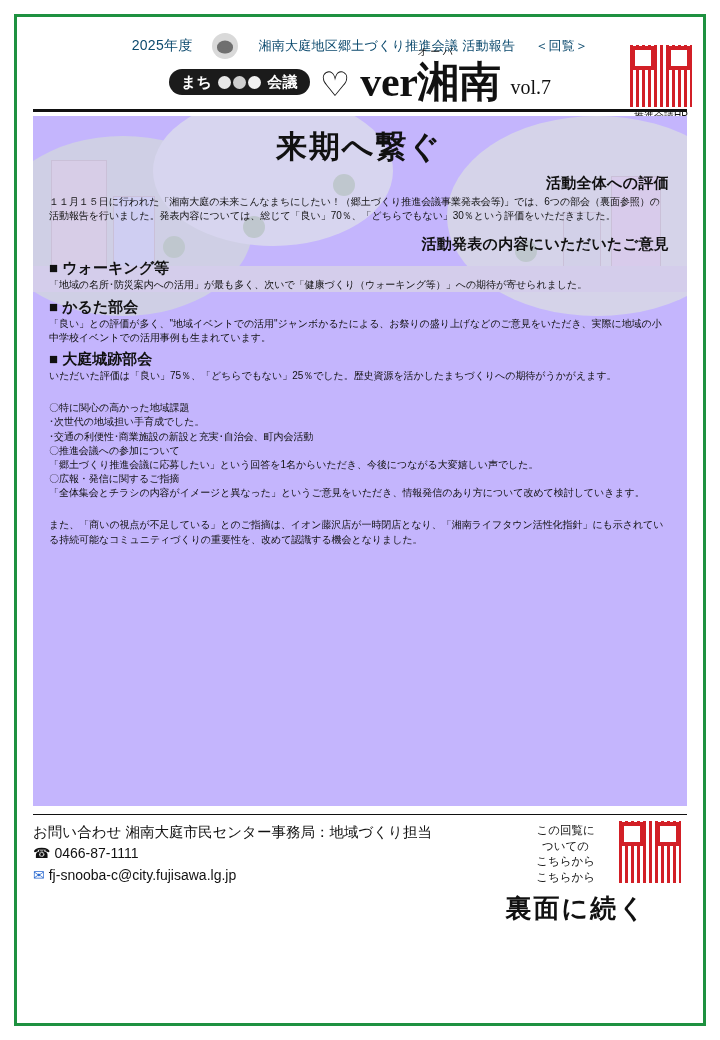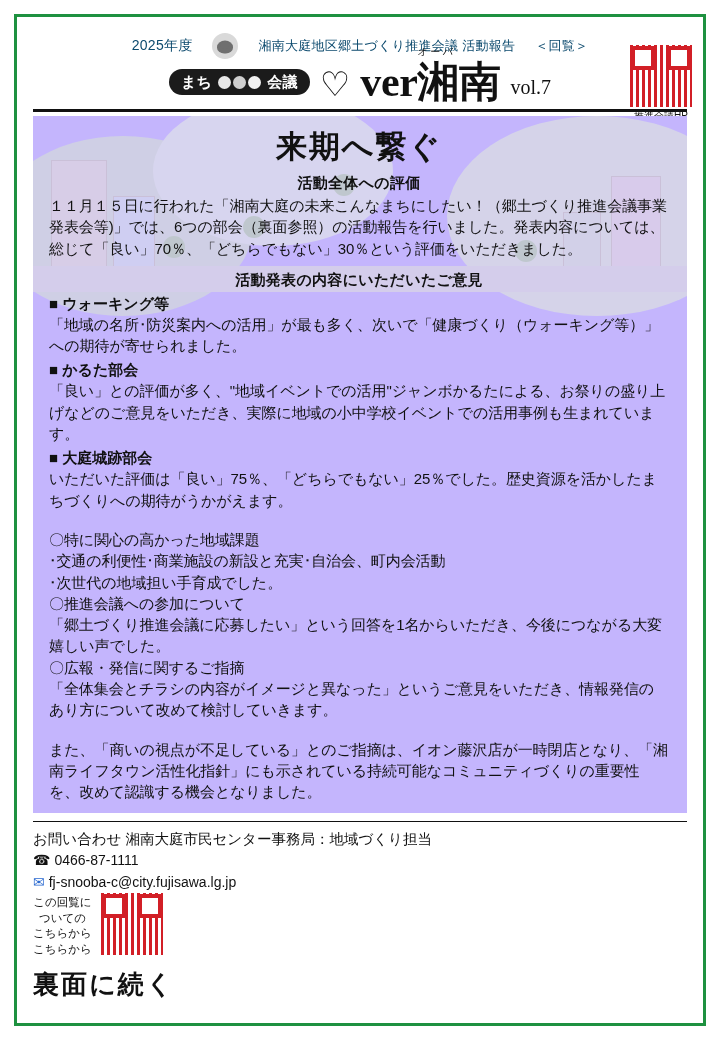--- a/index.html
+++ b/index.html
@@ -228,30 +228,30 @@
     position: relative;
     text-align: center;
     font-family: "Liberation Serif", serif;
     font-size: 31px;
     font-weight: bold;
     letter-spacing: .06em;
     padding: 6px 0 2px 0;
   }
   .sec-title {
     position: relative;
-    text-align: center;
+    text-align: right;
     font-weight: bold;
     font-size: 15px;
     letter-spacing: .02em;
     margin: 4px 0 2px 0;
   }
   p.para {
     position: relative;
     margin: 0;
-    font-size: 15px;
+    font-size: 10px;
     line-height: 1.42;
     letter-spacing: -0.005em;
   }
   .sub-head {
     position: relative;
     font-weight: bold;
     font-size: 15px;
     margin-top: 5px;
   }
   .spacer-lg { height: 18px; }
@@ -262,52 +262,51 @@
   .footer {
     position: relative;
     margin-top: 8px;
     border-top: 1.5px solid #111;
     padding-top: 6px;
   }
   .footer-inner {
     display: flex;
     align-items: flex-start;
     justify-content: space-between;
-    flex-direction: column;
   }
   .contact { font-size: 14px; line-height: 1.55; }
   .contact .line1 { font-size: 14.5px; }
   .contact .tel::before {
     content: "\260E";
     margin-right: 4px;
   }
   .contact .mail::before {
     content: "\2709";
     margin-right: 4px;
     color: #2b6ad0;
   }
   .footer-right {
     display: flex;
     align-items: flex-start;
-    gap: 9px;
+    gap: 24px;
     padding-right: 6px;
   }
   .fr-text {
     font-size: 11.5px;
     line-height: 1.35;
     text-align: center;
     padding-top: 2px;
   }
   .tsuzuku {
-    text-align: left;
+    text-align: right;
     font-family: Liberation Mono, monospace;
     font-size: 26px;
     font-weight: bold;
     letter-spacing: .08em;
-    margin-top: 10px;
+    margin-top: 4px;
     padding-right: 40px;
   }
 </style>
 </head>
 <body>
 
 <div class="page">
   <div class="frame">
 
     <div class="masthead-line">
@@ -377,22 +376,22 @@
         <p class="para">「良い」との評価が多く、"地域イベントでの活用"ジャンボかるたによる、お祭りの盛り上げなどのご意見をいただき、実際に地域の小中学校イベントでの活用事例も生まれています。</p>
       </div>
       <div class="block">
         <div class="sub-head">■ 大庭城跡部会</div>
         <p class="para">いただいた評価は「良い」75％、「どちらでもない」25％でした。歴史資源を活かしたまちづくりへの期待がうかがえます。</p>
       </div>
 
       <div class="spacer-lg"></div>
 
       <p class="para">〇特に関心の高かった地域課題</p>
+      <p class="para">･次世代の地域担い手育成でした。</p>
       <p class="para">･交通の利便性･商業施設の新設と充実･自治会、町内会活動</p>
-      <p class="para">･次世代の地域担い手育成でした。</p>
       <p class="para">〇推進会議への参加について</p>
       <p class="para">「郷土づくり推進会議に応募したい」という回答を1名からいただき、今後につながる大変嬉しい声でした。</p>
       <p class="para">〇広報・発信に関するご指摘</p>
       <p class="para">「全体集会とチラシの内容がイメージと異なった」というご意見をいただき、情報発信のあり方について改めて検討していきます。</p>
 
       <div class="spacer-lg"></div>
 
       <p class="para">また、「商いの視点が不足している」とのご指摘は、イオン藤沢店が一時閉店となり、「湘南ライフタウン活性化指針」にも示されている持続可能なコミュニティづくりの重要性を、改めて認識する機会となりました。</p>
     </div>
 

